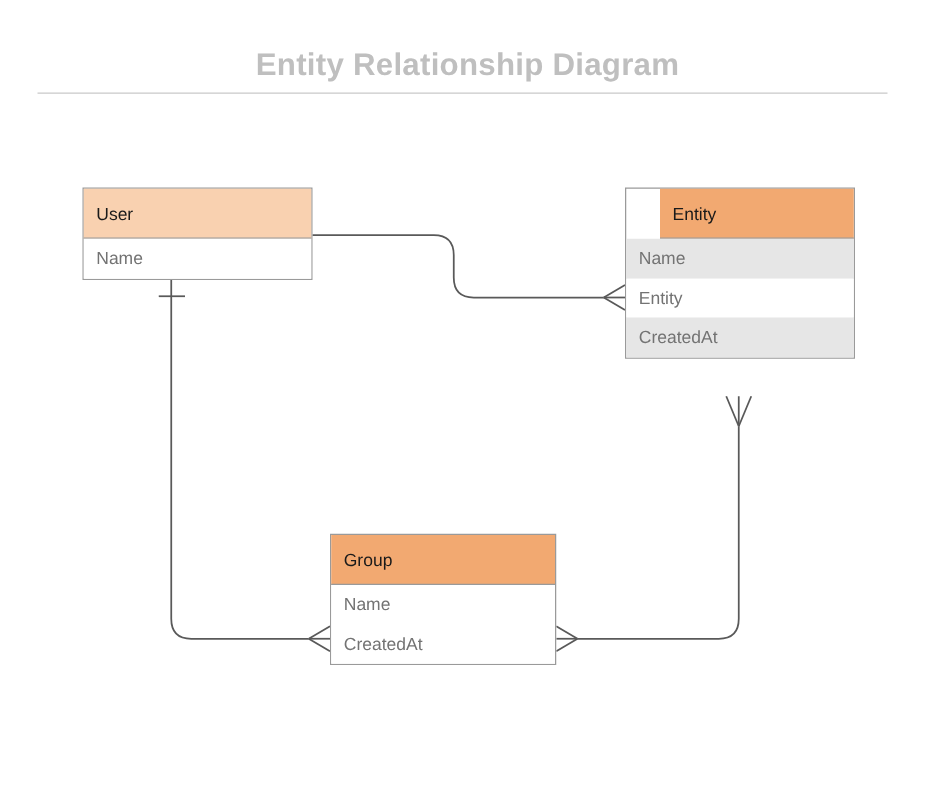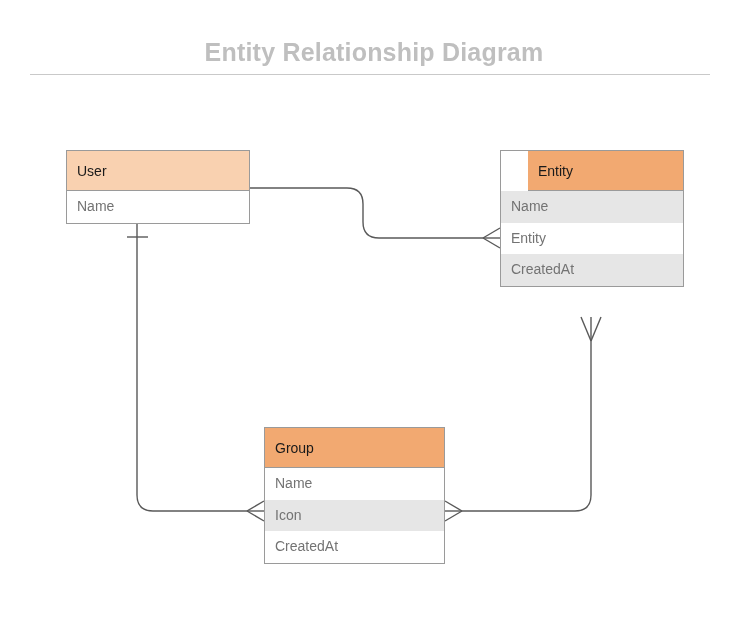--- a/index.html
+++ b/index.html
@@ -143,15 +143,14 @@
 <div class="er-table" id="table-entity">
   <div class="er-table-header" style="background: rgb(242, 169, 113); margin-left: 27px;">Entity</div>
   <div class="er-row alt">Name</div>
   <div class="er-row plain">Entity</div>
   <div class="er-row alt">CreatedAt</div>
 </div>
 
 <div class="er-table" id="table-group">
   <div class="er-table-header" style="background: rgb(242, 169, 113);">Group</div>
   <div class="er-row plain">Name</div>
-  <div class="er-row alt">Icon</div>
   <div class="er-row plain">CreatedAt</div>
 </div>
 
 </body></html>

